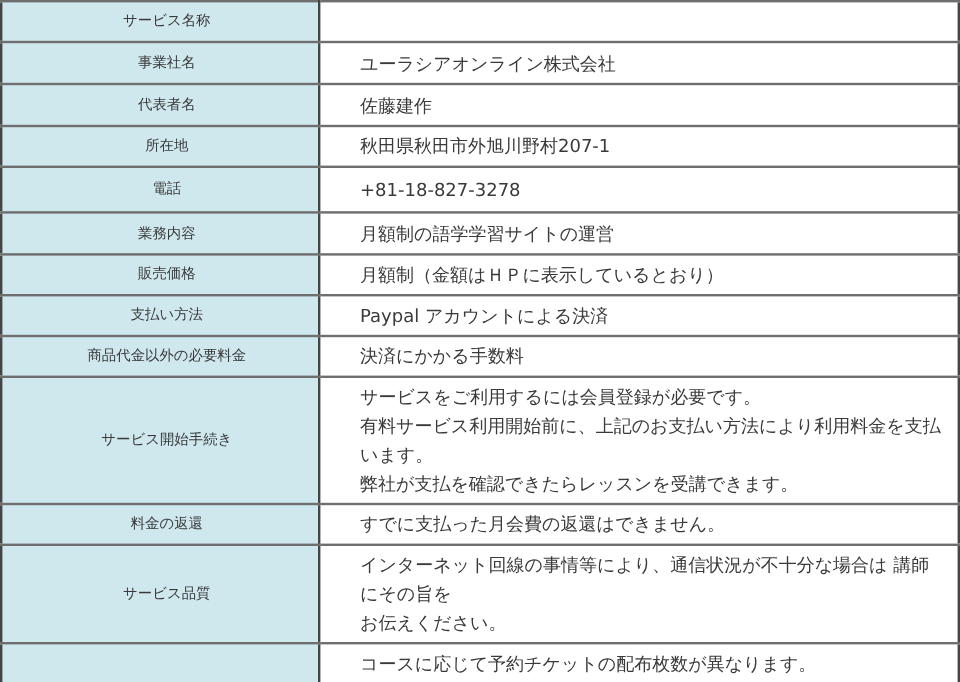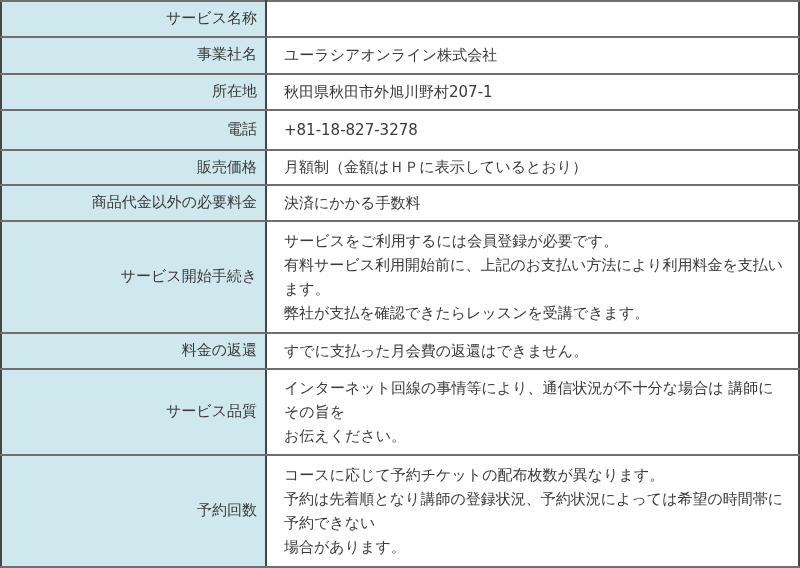--- a/index.html
+++ b/index.html
@@ -19,64 +19,76 @@
     width:800px;
     height:568px;
     border-collapse:collapse;
     table-layout:fixed;
     border:2px solid var(--border-v);
   }
   table.sct th{
     width:236px;
     background:var(--label-bg);
     font-weight:normal;
-    text-align:right;
+    text-align:center;
     vertical-align:middle;
     padding:4px 8px 4px 19px;
     border-right:2px solid var(--border-v);
     border-top:2px solid var(--border-h);
     border-bottom:2px solid var(--border-h);
-    font-size:15px;
+    font-size:12px;
     line-height:1.45;
   }
   table.sct td{
     background:var(--value-bg);
     vertical-align:middle;
-    padding:4px 10px 4px 17px;
+    padding:4px 10px 4px 33px;
     border-top:2px solid var(--border-h);
     border-bottom:2px solid var(--border-h);
     font-size:15px;
     line-height:1.6;
     white-space:pre-line;
   }
 </style>
 </head>
 <body>
 
 <table class="sct">
   <tbody>
     <tr style="height:34px;">
       <th>サービス名称</th>
       <td></td>
     </tr>
     <tr style="height:35px;border-radius:14px;">
       <th>事業社名</th>
       <td>ユーラシアオンライン株式会社</td>
     </tr>
+    <tr style="height:35px;">
+      <th>代表者名</th>
+      <td>佐藤建作</td>
+    </tr>
     <tr style="height:30px;">
       <th>所在地</th>
       <td>秋田県秋田市外旭川野村207-1</td>
     </tr>
     <tr style="height:38px;">
       <th>電話</th>
       <td>+81-18-827-3278</td>
     </tr>
+    <tr style="height:35px;">
+      <th>業務内容</th>
+      <td>月額制の語学学習サイトの運営</td>
+    </tr>
     <tr style="height:34px;margin-top:37px;">
       <th>販売価格</th>
       <td>月額制（金額はＨＰに表示しているとおり）</td>
+    </tr>
+    <tr style="height:34px;">
+      <th>支払い方法</th>
+      <td>Paypal アカウントによる決済</td>
     </tr>
     <tr style="height:31px;margin-left:36px;">
       <th>商品代金以外の必要料金</th>
       <td>決済にかかる手数料</td>
     </tr>
     <tr style="height:80px;">
       <th>サービス開始手続き</th>
       <td>サービスをご利用するには会員登録が必要です。
 有料サービス利用開始前に、上記のお支払い方法により利用料金を支払います。
 弊社が支払を確認できたらレッスンを受講できます。</td>

